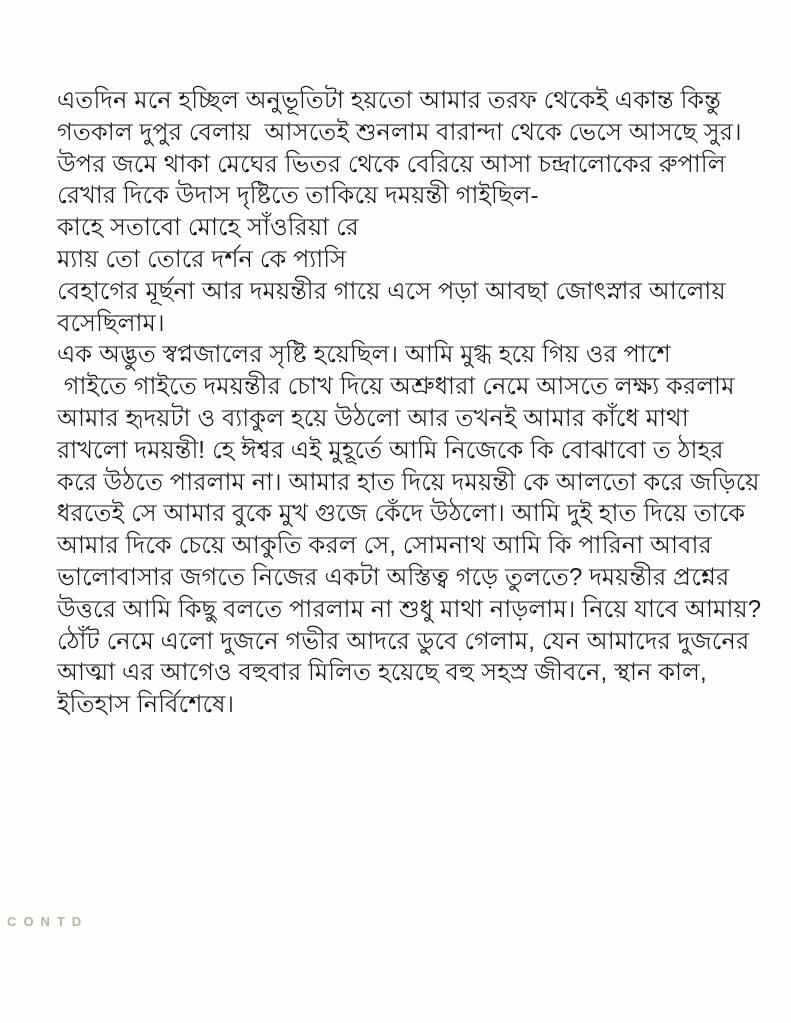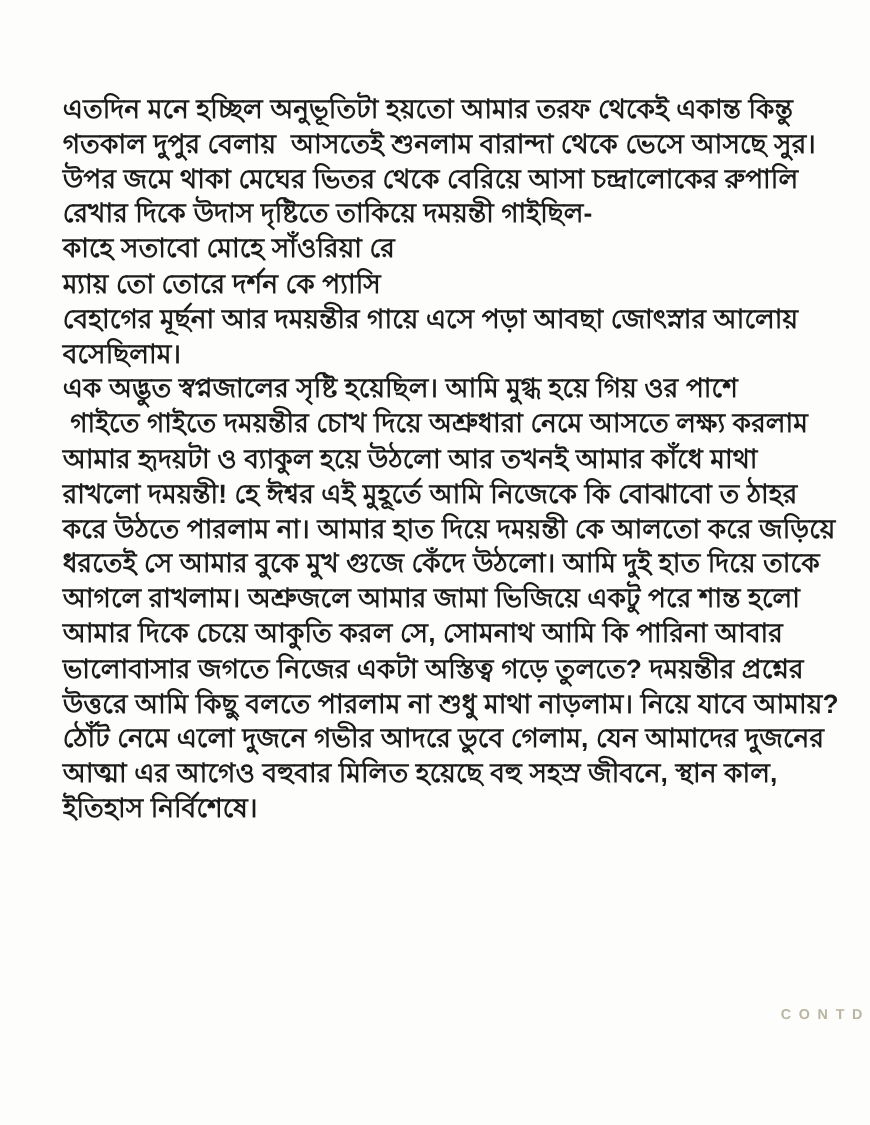--- a/index.html
+++ b/index.html
@@ -19,32 +19,32 @@
     inset: 0;
   }
   .story {
     position: absolute;
     top: 84px;
     left: 57px;
     right: 32px;
     color: var(--text, #1b1b1b);
     font-size: 24px;
     line-height: 31.8px;
-    font-weight: 700;
+    font-weight: 400;
   }
   .line {
     white-space: pre;
     letter-spacing: 0.1px;
   }
   .footer {
     position: absolute;
     top: 914px;
     left: 0;
     width: 100%;
-    text-align: right;
+    text-align: left;
     font-size: 13px;
     letter-spacing: 7px;
     text-indent: 7px; 
     color: var(--footer, #bab5a0);
     font-weight: 700;
   }
 </style>
 </head>
 <body>
 
@@ -57,21 +57,20 @@
       <div class="line">কাহে সতাবো মোহে সাঁওরিয়া রে</div>
       <div class="line">ম্যায় তো তোরে দর্শন কে প্যাসি</div>
       <div class="line">বেহাগের মূর্ছনা আর দময়ন্তীর গায়ে এসে পড়া আবছা জোৎস্নার আলোয়</div>
       <div class="line">বসেছিলাম।</div>
       <div class="line">এক অদ্ভুত স্বপ্নজালের সৃষ্টি হয়েছিল। আমি মুগ্ধ হয়ে গিয় ওর পাশে</div>
       <div class="line"> গাইতে গাইতে দময়ন্তীর চোখ দিয়ে অশ্রুধারা নেমে আসতে লক্ষ্য করলাম</div>
       <div class="line">আমার হৃদয়টা ও ব্যাকুল হয়ে উঠলো আর তখনই আমার কাঁধে মাথা</div>
       <div class="line">রাখলো দময়ন্তী! হে ঈশ্বর এই মুহূর্তে আমি নিজেকে কি বোঝাবো ত ঠাহর</div>
       <div class="line">করে উঠতে পারলাম না। আমার হাত দিয়ে দময়ন্তী কে আলতো করে জড়িয়ে</div>
       <div class="line">ধরতেই সে আমার বুকে মুখ গুজে কেঁদে উঠলো। আমি দুই হাত দিয়ে তাকে</div>
-      <div class="line">আগলে রাখলাম। অশ্রুজলে আমার জামা ভিজিয়ে একটু পরে শান্ত হলো</div>
       <div class="line">আমার দিকে চেয়ে আকুতি করল সে, সোমনাথ আমি কি পারিনা আবার</div>
       <div class="line">ভালোবাসার জগতে নিজের একটা অস্তিত্ব গড়ে তুলতে? দময়ন্তীর প্রশ্নের</div>
       <div class="line">উত্তরে আমি কিছু বলতে পারলাম না শুধু মাথা নাড়লাম। নিয়ে যাবে আমায়?</div>
       <div class="line">ঠোঁট নেমে এলো দুজনে গভীর আদরে ডুবে গেলাম, যেন আমাদের দুজনের</div>
       <div class="line">আত্মা এর আগেও বহুবার মিলিত হয়েছে বহু সহস্র জীবনে, স্থান কাল,</div>
       <div class="line">ইতিহাস নির্বিশেষে।</div>
     </div>
   <div class="footer">CONTD</div>
 </div>
 

